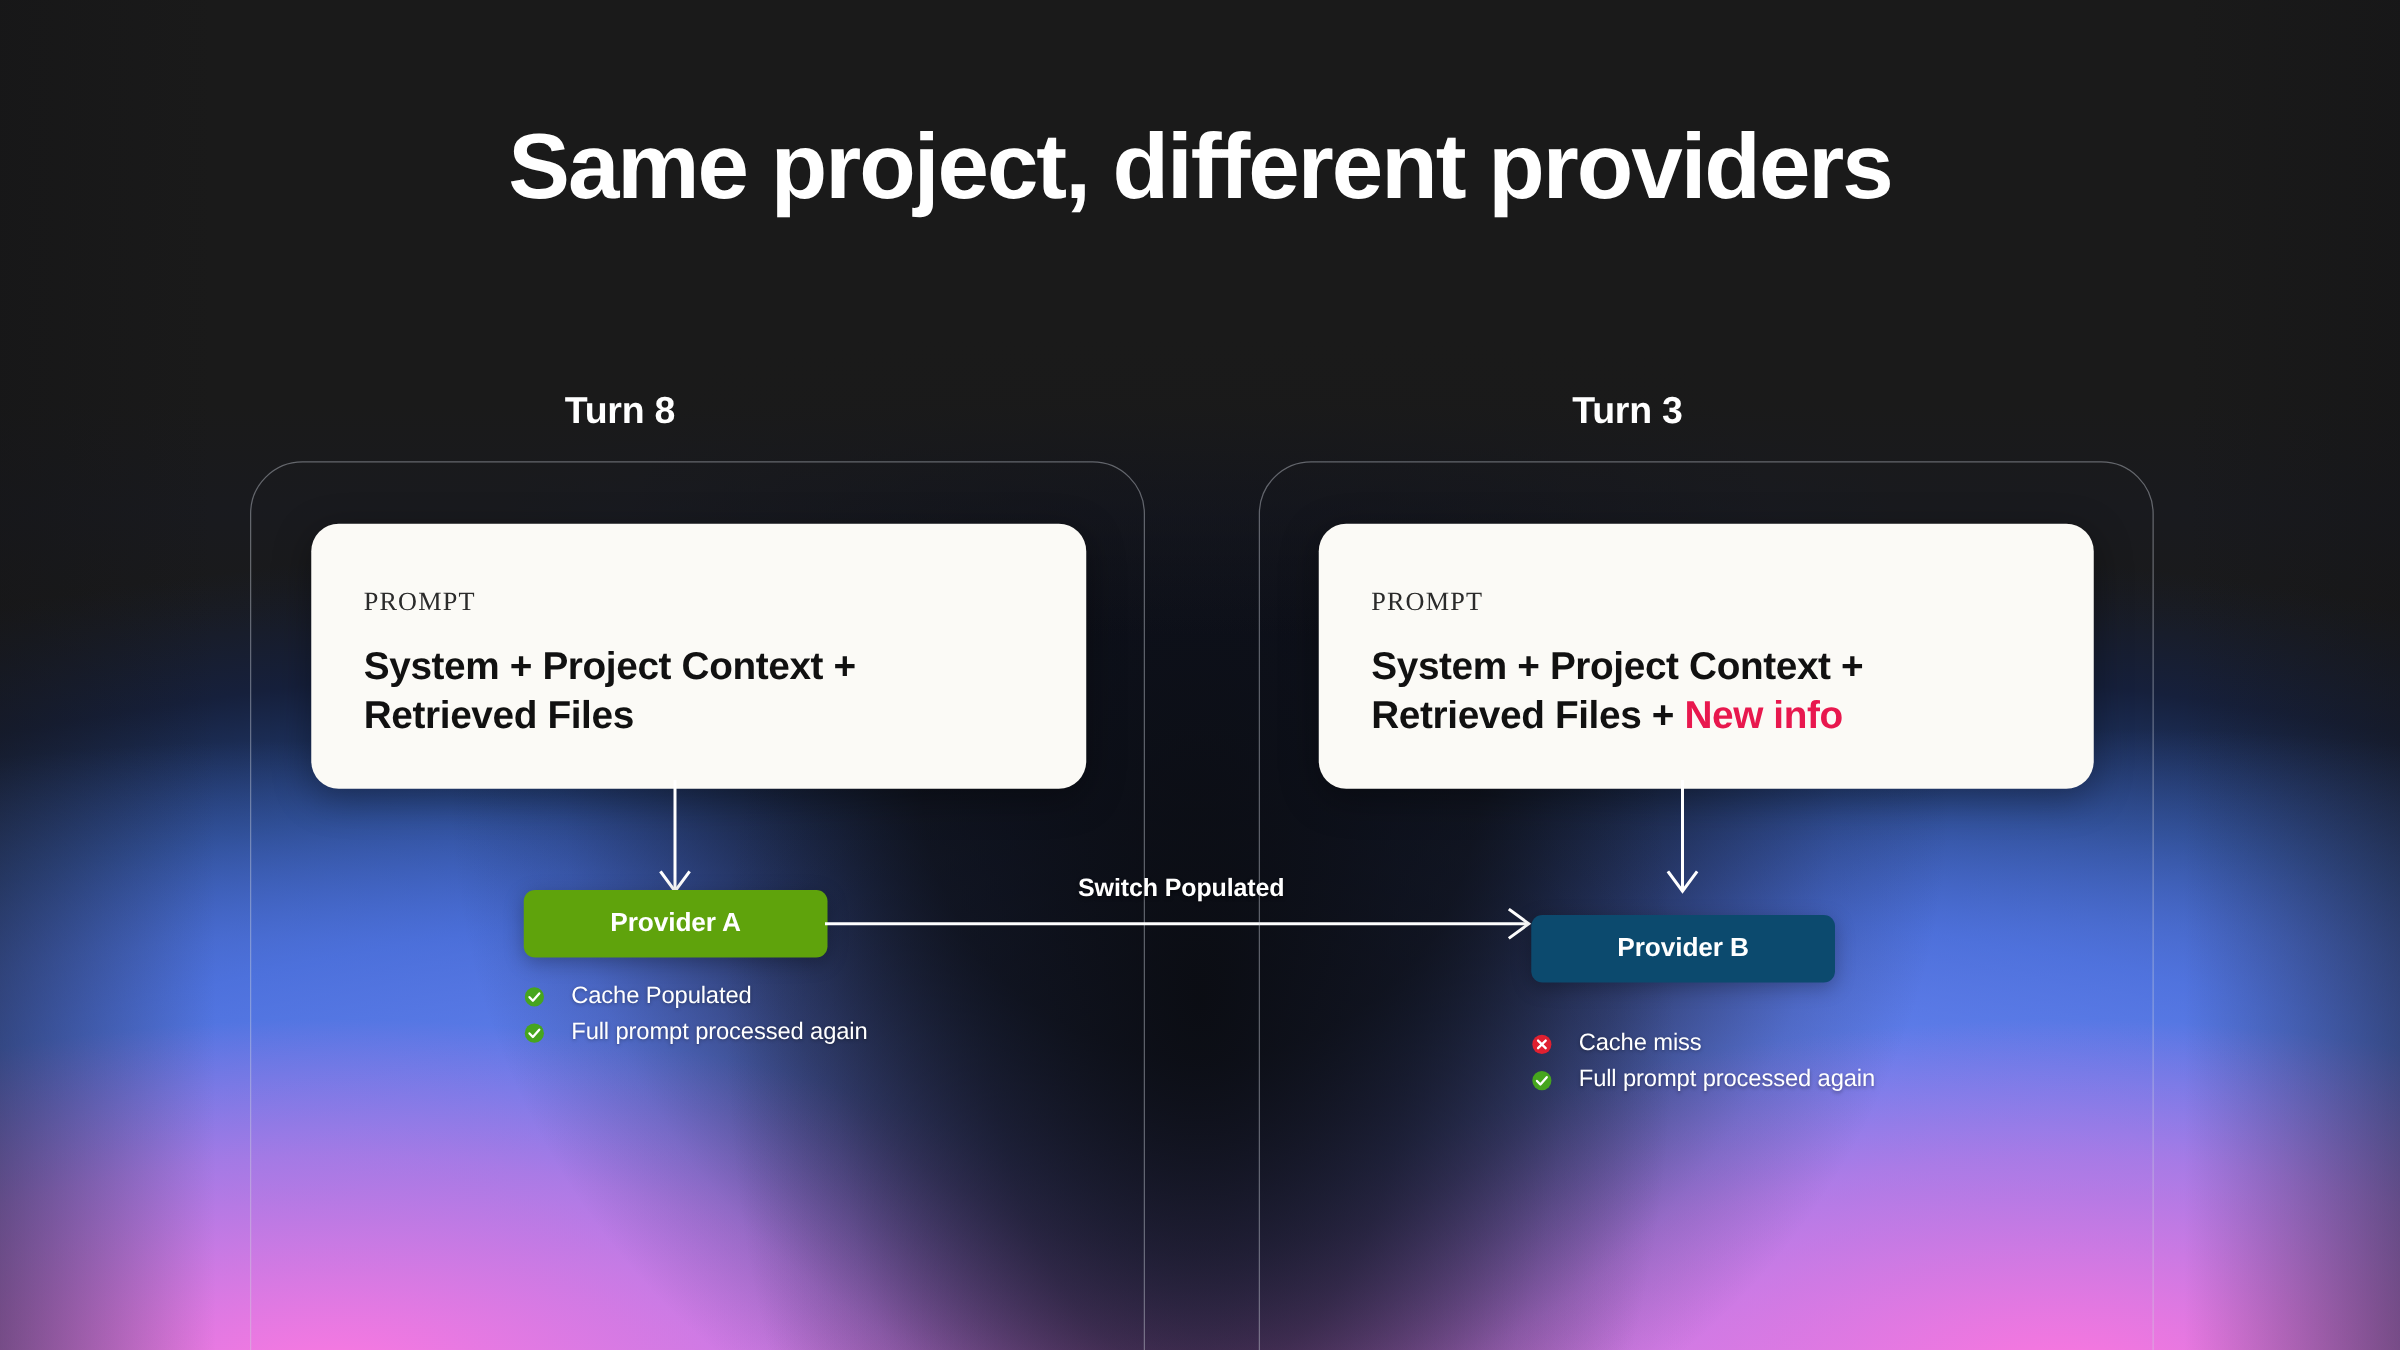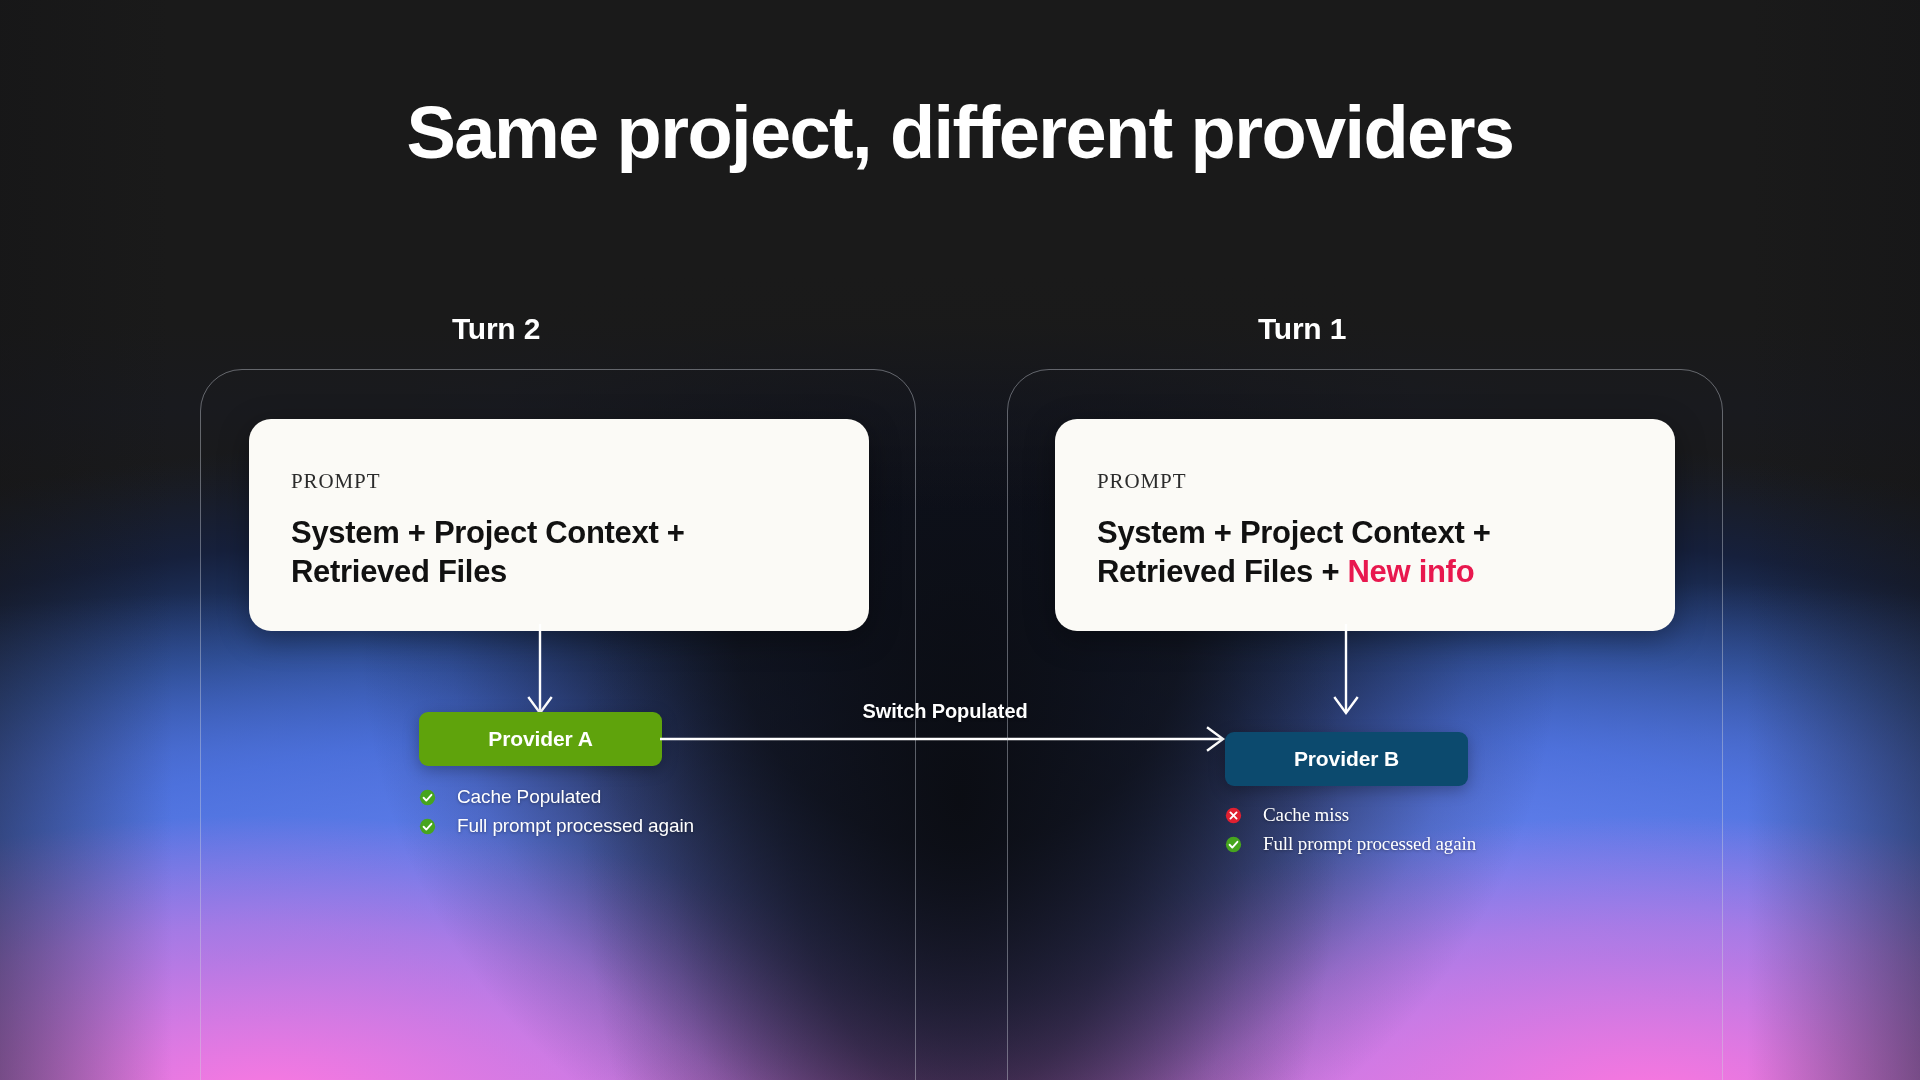--- a/index.html
+++ b/index.html
@@ -153,21 +153,21 @@
     color:#ffffff;
     font-size:20px;
     font-weight:700;
     letter-spacing:-0.1px;
     text-shadow:0 1px 3px rgba(0,0,0,0.5);
   }
 
   
   .bullet-list { position:absolute; }
   #bullets-1 { left:419px; top:786px; }
-  #bullets-2 { left:1225px; top:804px;font-family:Liberation Serif, serif; }
+  #bullets-2 { left:1225px; top:824px; }
 
   .bullet-row {
     display:flex;
     align-items:center;
     gap:21px;
     margin-bottom:7px;
     white-space:nowrap;
   }
   .bullet-icon { width:17px; height:17px; flex:0 0 17px; display:block; }
   .bullet-text {
@@ -187,21 +187,21 @@
   <div class="bg-layer bg-blue-right"></div>
   <div class="bg-layer bg-pink-left"></div>
   <div class="bg-layer bg-pink-right"></div>
   <div class="bg-layer bg-dark-column"></div>
   <div class="bg-layer bg-dark-center-strip"></div>
   <div class="bg-layer bg-dark-top"></div>
   <div class="bg-layer bg-edge-fade"></div>
 
   <h1 class="page-title">Same project, different providers</h1>
 
-  <div class="turn-label" id="turn-label-1">Turn 2</div>
+  <div class="turn-label" id="turn-label-1">Turn 8</div>
   <div class="turn-frame" id="turn-frame-1"></div>
 
   <div class="prompt-card" id="prompt-card-1">
     <div class="prompt-kicker">PROMPT</div>
     <div class="prompt-body">
       <span>System + Project Context + Retrieved</span>
       <span>Files</span>
     </div>
   </div>
 
@@ -230,21 +230,21 @@
       <span class="bullet-text">Full prompt processed again</span>
     </div>
   </div>
 
   <div class="switch-label">Switch Populated</div>
   <svg class="arrow-svg" id="arrow-switch" viewBox="0 0 570 34">
     <line x1="0" y1="17" x2="562" y2="17" stroke="#ffffff" stroke-width="2.4"></line>
     <polyline points="548,6 563,17 548,28" fill="none" stroke="#ffffff" stroke-width="2.4" stroke-linecap="square"></polyline>
   </svg>
 
-  <div class="turn-label" id="turn-label-2">Turn 1</div>
+  <div class="turn-label" id="turn-label-2">Turn 3</div>
   <div class="turn-frame" id="turn-frame-2"></div>
 
   <div class="prompt-card" id="prompt-card-2">
     <div class="prompt-kicker">PROMPT</div>
     <div class="prompt-body">
       <span>System + Project Context + Retrieved</span>
       <span>Files + </span><span class="prompt-new">New info</span>
     </div>
   </div>
 

